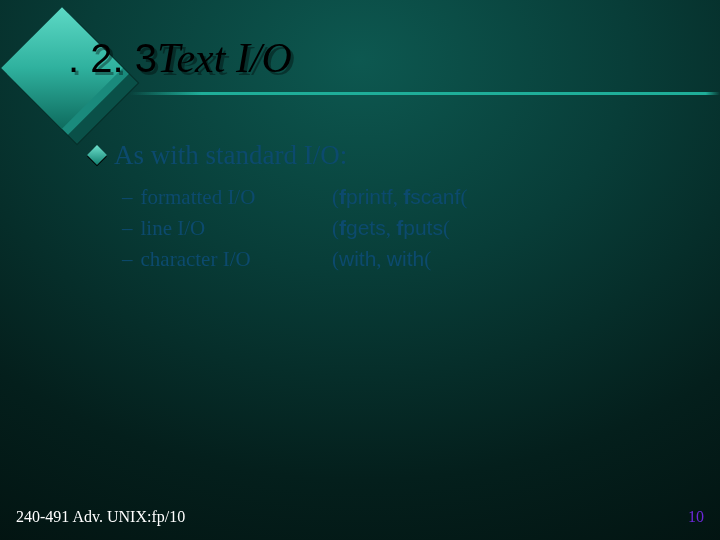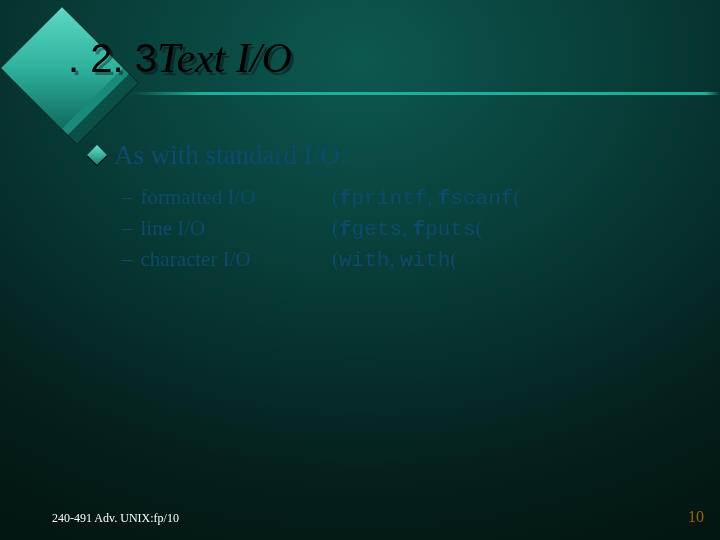--- a/index.html
+++ b/index.html
@@ -70,35 +70,34 @@
     transform: rotate(45deg);
     background: linear-gradient(135deg, #6de0cc, #128070);
     margin-right: 10px;
     vertical-align: 2px;
     box-shadow: 1px 1px 0 #000;
   }
   .rows { margin-left: 32px; font-size: 21px; }
   .row { display: flex; margin-bottom: 6px; }
   .lcol { width: 210px; }
   .dash { margin-right: 8px; }
-  .mono { font-family: Liberation Mono, monospace; }
+  .mono { font-family: Liberation Sans, sans-serif; }
   .footer-left {
     position: absolute;
     bottom: 14px; left: 16px;
     font-family: "Times New Roman", serif;
-    font-size: 12px;
+    font-size: 16px;
     color: #fff;
-    margin-left: 36px;
   }
   .footer-right {
     position: absolute;
     bottom: 14px; right: 16px;
     font-family: "Times New Roman", serif;
     font-size: 16px;
-    color: #a16207;
+    color: #6d28d9;
   }
 </style>
 </head>
 <body>
 
 <div class="diamond-wrap">
   <div class="diamond d-back"></div>
   <div class="diamond d-mid"></div>
   <div class="diamond d-front"></div>
 </div>

